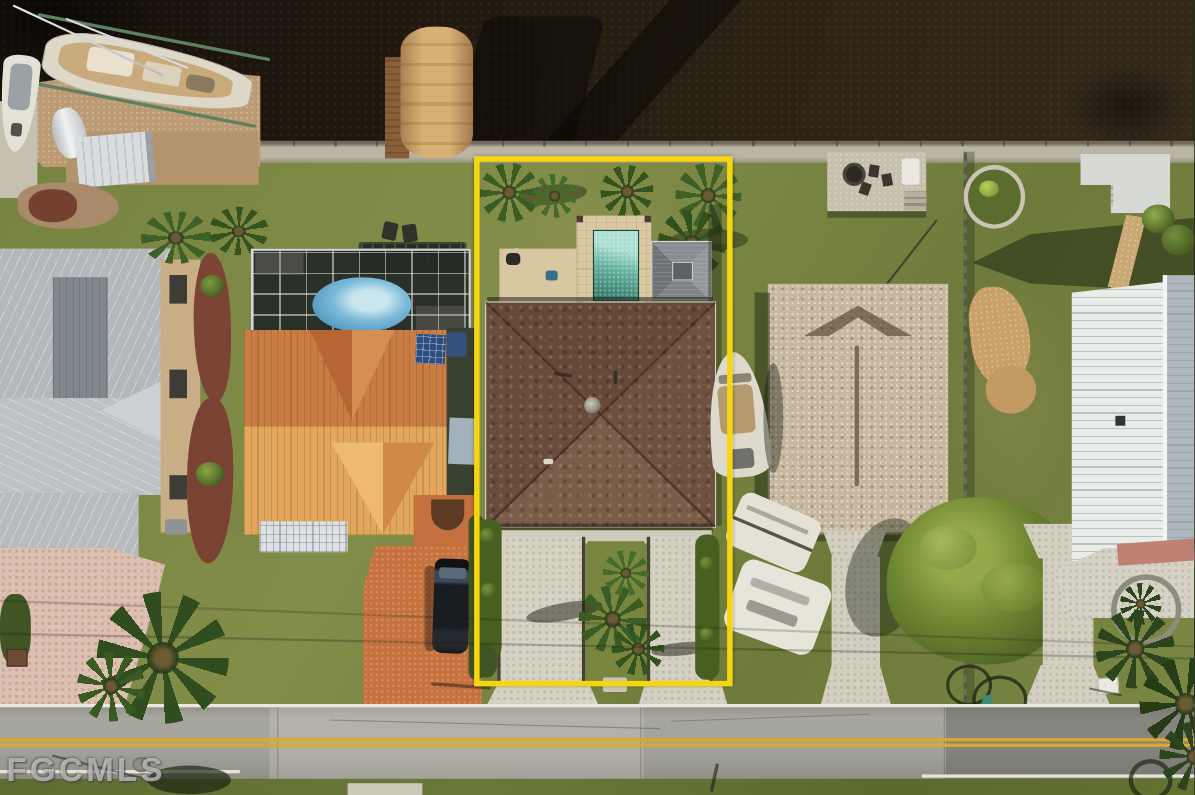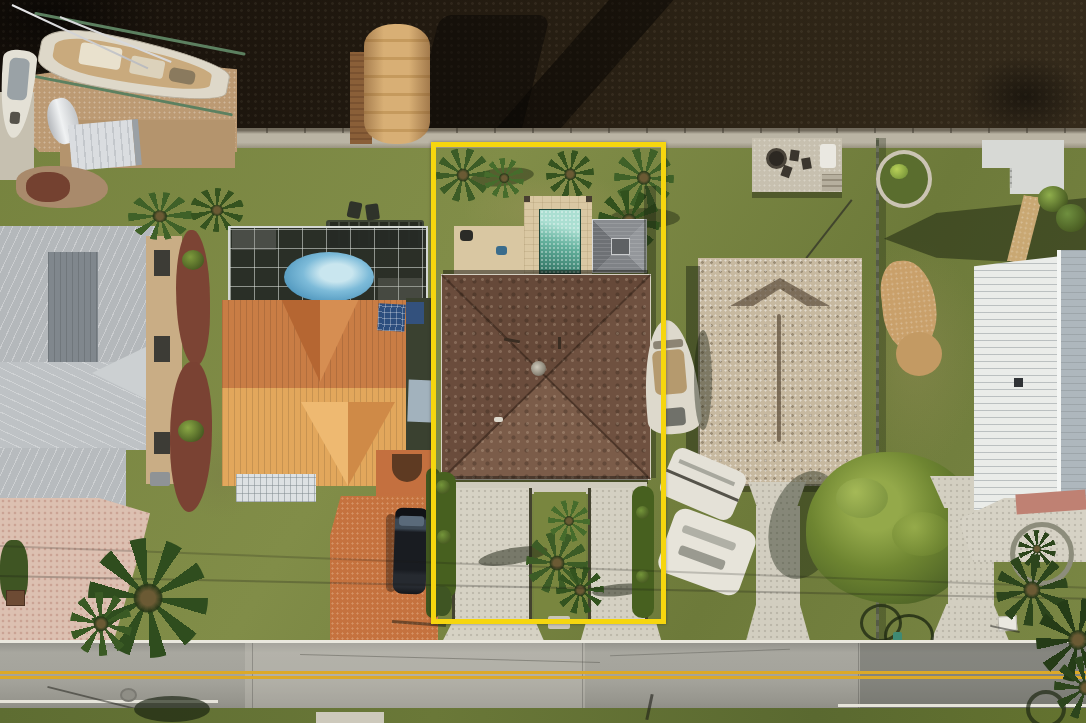--- a/index.html
+++ b/index.html
@@ -284,14 +284,15 @@
   <div class="a" style="left:0;top:545px;width:1090px;height:2px;background:rgba(25,25,18,.2);transform:rotate(2.2deg);transform-origin:left center;"></div>
   <div class="a" style="left:0;top:575px;width:1090px;height:2px;background:rgba(25,25,18,.25);transform:rotate(1.2deg);transform-origin:left center;"></div>
   <div class="a" style="left:392px;top:622px;width:54px;height:3px;background:rgba(25,25,18,.5);transform:rotate(4deg);"></div>
   <div class="palm" style="left:88px;top:538px;width:120px;height:120px;--c:#2f4d1e;--a:18deg;z-index:8;"></div>
   <div class="palm" style="left:70px;top:592px;width:62px;height:64px;--c:#3a5a24;--a:60deg;z-index:8;"></div>
   <div class="palm" style="left:996px;top:554px;width:72px;height:72px;--c:#2c451c;--a:34deg;z-index:8;"></div>
   <div class="palm" style="left:1036px;top:598px;width:84px;height:84px;--c:#253c17;--a:5deg;z-index:8;"></div>
   <div class="palm" style="left:1054px;top:656px;width:64px;height:64px;--c:#2c451c;--a:50deg;z-index:8;"></div>
 
   <div id="outline"></div>
+  <div id="watermark">FGCMLS</div>
 
 </div>
 
 </body></html>

